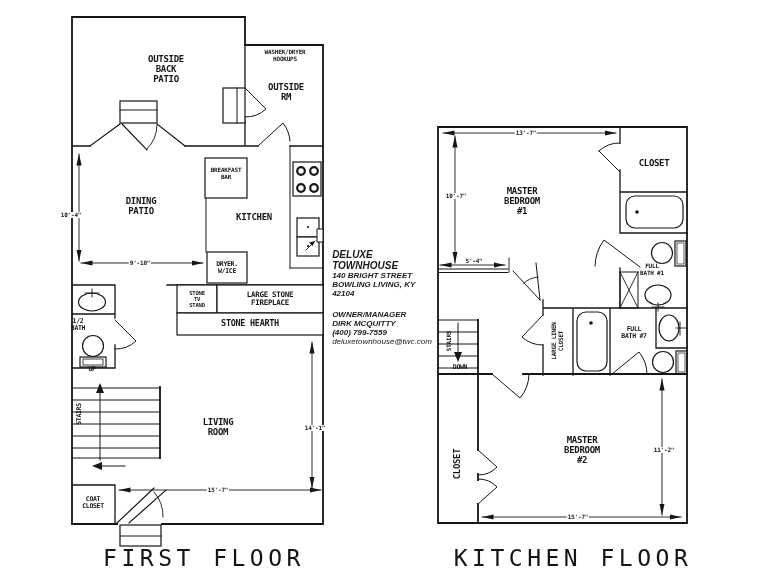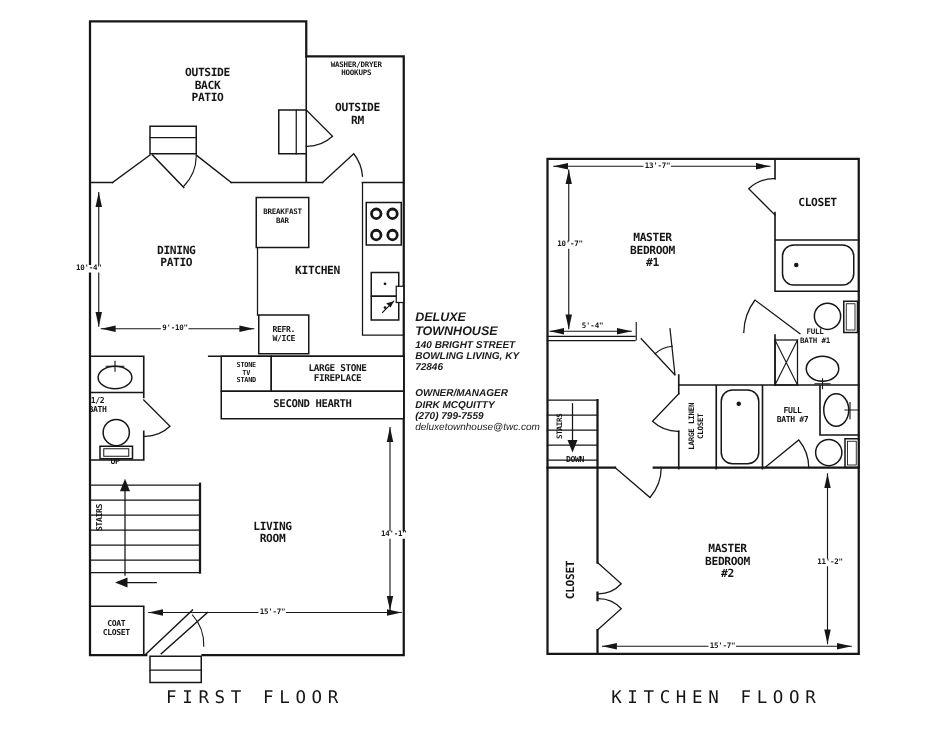--- a/index.html
+++ b/index.html
@@ -9,21 +9,21 @@
   .lbl{position:absolute;transform:translate(-50%,-50%);color:#161616;text-align:center;
        white-space:pre-line;font-weight:bold;line-height:1.12;letter-spacing:-0.3px;}
   .rot{transform:translate(-50%,-50%) rotate(-90deg);}
   .s9{font-size:9px;}
   .s8{font-size:8.5px;}
   .s75{font-size:7.5px;}
   .s65{font-size:6.5px;}
   .s6{font-size:6px;letter-spacing:-0.2px;}
   .s55{font-size:5.5px;letter-spacing:-0.2px;}
   .dim{font-size:6px;background:#ffffff;padding:0 1px;letter-spacing:-0.2px;line-height:1;}
-  .title{font-size:14px;font-weight:normal;letter-spacing:4.5px;color:#141414;white-space:nowrap;}
+  .title{font-size:23px;font-weight:normal;letter-spacing:4.5px;color:#141414;white-space:nowrap;}
   .info{position:absolute;left:382px;top:250px;transform:translateX(-50%);text-align:left;
         font-family:Liberation Sans, sans-serif;font-style:italic;font-weight:bold;
         color:#1a1a1a;white-space:nowrap;}
   .info .big{font-size:10px;line-height:10.5px;}
   .info .sm{font-size:8px;line-height:9px;}
   .info .gap{height:12px;}
   .info .light{font-weight:normal;}
 </style>
 </head>
 <body>
@@ -171,28 +171,28 @@
 PATIO</div>
 <div class="lbl s6" style="left:285px;top:56px">WASHER/DRYER
 HOOKUPS</div>
 <div class="lbl s9" style="left:286px;top:92px">OUTSIDE
 RM</div>
 <div class="lbl s6" style="left:226px;top:174px">BREAKFAST
 BAR</div>
 <div class="lbl s9" style="left:141px;top:206px">DINING
 PATIO</div>
 <div class="lbl s9" style="left:254px;top:217px">KITCHEN</div>
-<div class="lbl s65" style="left:227px;top:268px">REFR.
+<div class="lbl s65" style="left:227px;top:268px">DRYER.
 W/ICE</div>
 <div class="lbl s55" style="left:197px;top:299px">STONE
 TV
 STAND</div>
 <div class="lbl s75" style="left:270px;top:299px">LARGE STONE
 FIREPLACE</div>
-<div class="lbl s8" style="left:250px;top:324px">SECOND HEARTH</div>
+<div class="lbl s8" style="left:250px;top:324px">STONE HEARTH</div>
 <div class="lbl s65" style="left:78px;top:325px">1/2
 BATH</div>
 <div class="lbl s65" style="left:92px;top:370px">UP</div>
 <div class="lbl s65 rot" style="left:80px;top:414px">STAIRS</div>
 <div class="lbl s9" style="left:218px;top:427px">LIVING
 ROOM</div>
 <div class="lbl s65" style="left:93px;top:503px">COAT
 CLOSET</div>
 <div class="lbl title" style="left:204px;top:559px">FIRST FLOOR</div>
 <div class="lbl dim" style="left:71px;top:215px">10'-4"</div>
@@ -221,19 +221,19 @@
 <div class="lbl dim" style="left:456px;top:196px">10'-7"</div>
 <div class="lbl dim" style="left:474px;top:261px">5'-4"</div>
 <div class="lbl dim" style="left:664px;top:450px">11'-2"</div>
 <div class="lbl dim" style="left:578px;top:517px">15'-7"</div>
 
 <div class="info">
   <div class="big">DELUXE</div>
   <div class="big">TOWNHOUSE</div>
   <div class="sm">140 BRIGHT STREET</div>
   <div class="sm">BOWLING LIVING, KY</div>
-  <div class="sm">72846</div>
+  <div class="sm">42104</div>
   <div class="gap"></div>
   <div class="sm">OWNER/MANAGER</div>
   <div class="sm">DIRK MCQUITTY</div>
-  <div class="sm">(270) 799-7559</div>
+  <div class="sm">(400) 799-7559</div>
   <div class="sm light">deluxetownhouse@twc.com</div>
 </div>
 
 </body></html>

